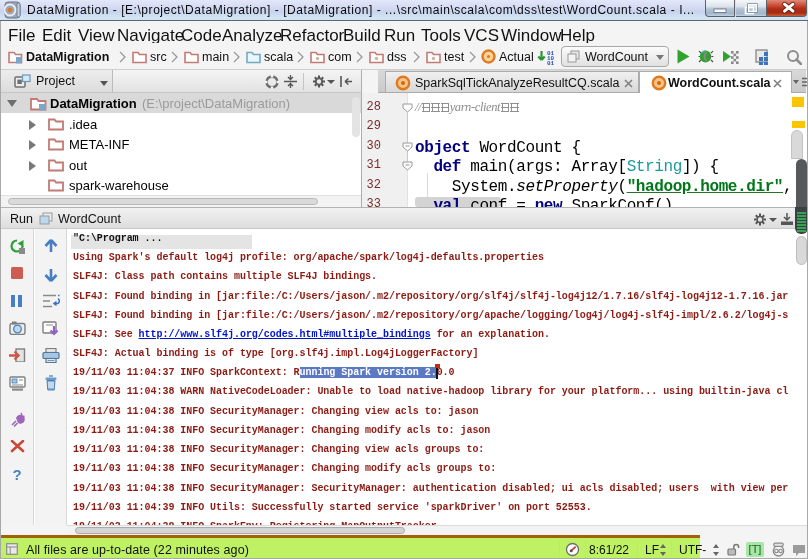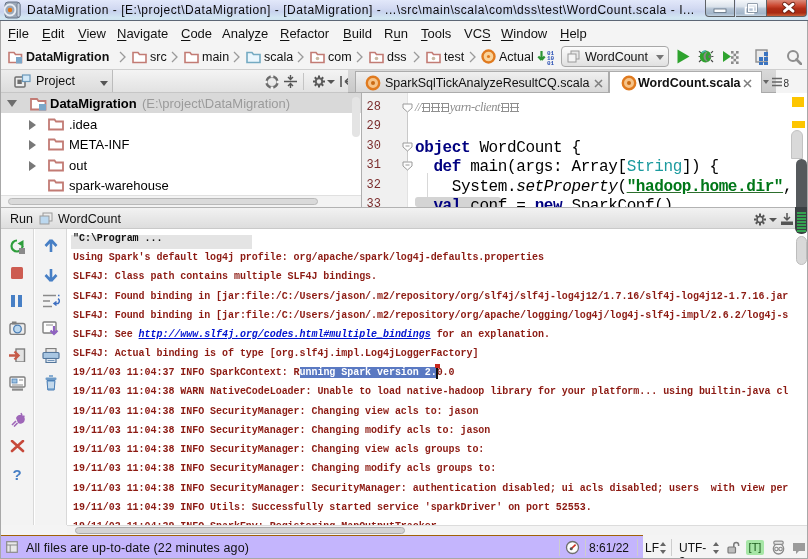--- a/index.html
+++ b/index.html
@@ -10,33 +10,33 @@
   background:linear-gradient(#e2e8fa 0%, #d3daf2 40%, #c8d3ee 58%, #d2e6f2 88%, #cfe4f0 100%);
   border-bottom:1px solid #5c6675; }
 #title-text { left:27px; top:3px; font-size:12px; color:#0a0a0a; white-space:nowrap; letter-spacing:0.55px;text-align:center; }
 .winbtn { top:0; height:17px; border:1px solid #5e6266; border-top:none; }
 #btn-min { left:705px; width:30px; border-radius:0 0 0 4px; background:linear-gradient(#f4f7fa 0%,#dde4ec 40%,#b4c3d4 55%,#a3b6ca 85%,#c3d2e0 100%);}
 #btn-max { left:736px; width:30px; background:linear-gradient(#f4f7fa 0%,#dde4ec 40%,#b4c3d4 55%,#a3b6ca 85%,#c3d2e0 100%); border-left:none; border-right:none;}
 #btn-close { left:766px; width:41px; border-radius:0 0 4px 0; background:linear-gradient(#dc8b7a 0%,#cc4a33 35%,#b02c15 55%,#a82a13 80%,#c96039 100%);}
 .winbtn svg { display:block; margin:0 auto; }
 
 
-#menubar { left:0; top:22px; width:808px; height:21px; background:#f4f4f4; font-size:13px; color:#111; }
+#menubar { left:0; top:22px; width:808px; height:21px; background:#f4f4f4; font-size:17px; color:#111; }
 #menubar span { position:absolute; top:4px; }
 #menubar u { text-decoration-thickness:1px; text-underline-offset:2px; }
 
 
 #toolbar { left:0; top:43px; width:808px; height:27px; background:#f4f4f4; border-bottom:1px solid #cfcfcf; }
 .crumb { position:absolute; top:7px; font-size:12.5px; color:#111; white-space:nowrap; }
 .ticon { position:absolute; top:6px; }
 .chev  { position:absolute; top:8px; }
 
 
 #projhdr { left:0; top:70px; width:362px; height:23px; background:linear-gradient(#f4f4f4,#e2e2e2); border-right:1px solid #aeaeae; border-bottom:1px solid #c6c6c6; font-size:12.5px; color:#111;}
-#tabbar { left:348px; top:70px; width:428px; height:23px; background:linear-gradient(#d9d9d9,#c9c9c9); border-bottom:1px solid #a9a9a9; }
+#tabbar { left:378px; top:70px; width:428px; height:23px; background:linear-gradient(#d9d9d9,#c9c9c9); border-bottom:1px solid #a9a9a9; }
 .tab { position:absolute; top:1px; height:22px; font-size:12.5px; color:#111; }
 #tab1 { left:7px; width:254px; background:linear-gradient(#f0f0f0,#d8d8d8); border:1px solid #acacac; }
 #tab2 { left:261px; width:153px; background:#fff; border:1px solid #acacac; border-bottom:none; }
 
 
 #tree { left:0; top:93px; width:362px; height:114px; background:#fff; border-right:1px solid #aeaeae; font-size:13px; color:#000; }
 #editor { left:362px; top:93px; width:446px; height:114px; background:#fff; overflow:hidden; }
 #gutter { position:absolute; left:0; top:0; width:46px; height:114px; background:#f0f0f0; border-right:1px solid #e2e2e2; }
 .lnum { position:absolute; left:0; width:19px; text-align:right; font-family:"Liberation Mono",monospace; font-size:12px; color:#7a2c2c; }
 .cline { position:absolute; left:53px; font-family:"Liberation Mono",monospace; font-size:16px; letter-spacing:-0.4px; white-space:pre; color:#000; }
@@ -56,21 +56,21 @@
 #runbody { left:0; top:229px; width:808px; height:296px; background:#fff; }
 #runtools1 { position:absolute; left:0; top:0; width:34px; height:296px; background:#f3f3f3; border-right:1px solid #d8d8d8; }
 #runtools2 { position:absolute; left:35px; top:0; width:32px; height:296px; background:#f3f3f3; border-right:1px solid #d8d8d8; }
 .rico { position:absolute; left:0; width:34px; text-align:center; }
 #console { position:absolute; left:68px; top:0; width:740px; height:296px; background:#fff; }
 .cl { position:absolute; left:5px; font-family:"Liberation Mono",monospace; font-size:10px; font-weight:bold; color:#8c1a12; white-space:pre; letter-spacing:-0.04px; }
 #hsb { left:67px; top:525px; width:741px; height:10px; background:#f3f3f3; border-top:1px solid #dcdcdc; }
 #hsb .thumb { position:absolute; left:8px; top:1px; width:330px; height:7px; background:#d4d4d4; border:1px solid #ababab; border-radius:4px; }
 
 
-#statusbar { left:0; top:535px; width:643px; height:24px; background:#c4b5fd; border-top:1px solid #a16207; font-size:12px; color:#111; }
+#statusbar { left:0; top:535px; width:700px; height:24px; background:#bef264; border-top:3px solid #a16207; font-size:12px; color:#111; }
 .sep { position:absolute; top:3px; height:17px; width:1px; background:#cdcdcd; }
 </style></head>
 <body>
 <div id="win">
 
   <div id="titlebar" class="abs">
     <svg class="abs" style="left:4px;top:1px" width="19" height="18" viewBox="0 0 19 18">
       <rect x="1" y="1" width="15" height="16" rx="3" fill="#9aa7b8" stroke="#6a7689"></rect>
       <circle cx="6" cy="9" r="5.5" fill="none" stroke="#e8edf4" stroke-width="2"></circle>
       <circle cx="6" cy="9" r="2.2" fill="#e87613"></circle>
@@ -478,21 +478,21 @@
           <path d="M14 7 v6 M16 7 v6 M18 7 v6" stroke="#fff" stroke-width="1"></path>
         </svg>
     </div>
     <div id="console">
       <div class="abs" style="left:3px;top:6px;width:181px;height:14px;background:#e4e4e4;"></div>
       <div class="cl" style="top:4px;color:#111;">"C:\Program ...</div>
       <div class="cl" style="top:23px">Using Spark's default log4j profile: org/apache/spark/log4j-defaults.properties</div>
       <div class="cl" style="top:42px">SLF4J: Class path contains multiple SLF4J bindings.</div>
       <div class="cl" style="top:62px">SLF4J: Found binding in [jar:file:/C:/Users/jason/.m2/repository/org/slf4j/slf4j-log4j12/1.7.16/slf4j-log4j12-1.7.16.jar</div>
       <div class="cl" style="top:81px">SLF4J: Found binding in [jar:file:/C:/Users/jason/.m2/repository/org/apache/logging/log4j/log4j-slf4j-impl/2.6.2/log4j-s</div>
-      <div class="cl" style="top:100px">SLF4J: See <span style="color:#0013cf;font-style:italic;text-decoration:underline;">http://www.slf4j.org/codes.html#multiple_bindings</span> for an explanation.</div>
+      <div class="cl" style="top:100px">SLF4J: See <span style="color:#0013cf;text-decoration:underline;">http://www.slf4j.org/codes.html#multiple_bindings</span> for an explanation.</div>
       <div class="cl" style="top:119px">SLF4J: Actual binding is of type [org.slf4j.impl.Log4jLoggerFactory]</div>
       <div class="cl" style="top:138px">19/11/03 11:04:37 INFO SparkContext: R<span style="background:#5a79c2;color:#fff;">unning Spark version 2.</span><span style="position:relative;"><span class="abs" style="left:-1px;top:-1px;width:2px;height:13px;background:#111;"></span><span class="abs" style="left:-2px;top:-3px;width:5px;height:4px;background:#c7281e;"></span></span>0.0</div>
       <div class="cl" style="top:157px">19/11/03 11:04:38 WARN NativeCodeLoader: Unable to load native-hadoop library for your platform... using builtin-java cl</div>
       <div class="cl" style="top:177px">19/11/03 11:04:38 INFO SecurityManager: Changing view acls to: jason</div>
       <div class="cl" style="top:196px">19/11/03 11:04:38 INFO SecurityManager: Changing modify acls to: jason</div>
       <div class="cl" style="top:215px">19/11/03 11:04:38 INFO SecurityManager: Changing view acls groups to:</div>
       <div class="cl" style="top:234px">19/11/03 11:04:38 INFO SecurityManager: Changing modify acls groups to:</div>
       <div class="cl" style="top:254px">19/11/03 11:04:38 INFO SecurityManager: SecurityManager: authentication disabled; ui acls disabled; users  with view per</div>
       <div class="cl" style="top:273px">19/11/03 11:04:39 INFO Utils: Successfully started service 'sparkDriver' on port 52553.</div>
       <div class="cl" style="top:292px">19/11/03 11:04:39 INFO SparkEnv: Registering MapOutputTracker</div>

